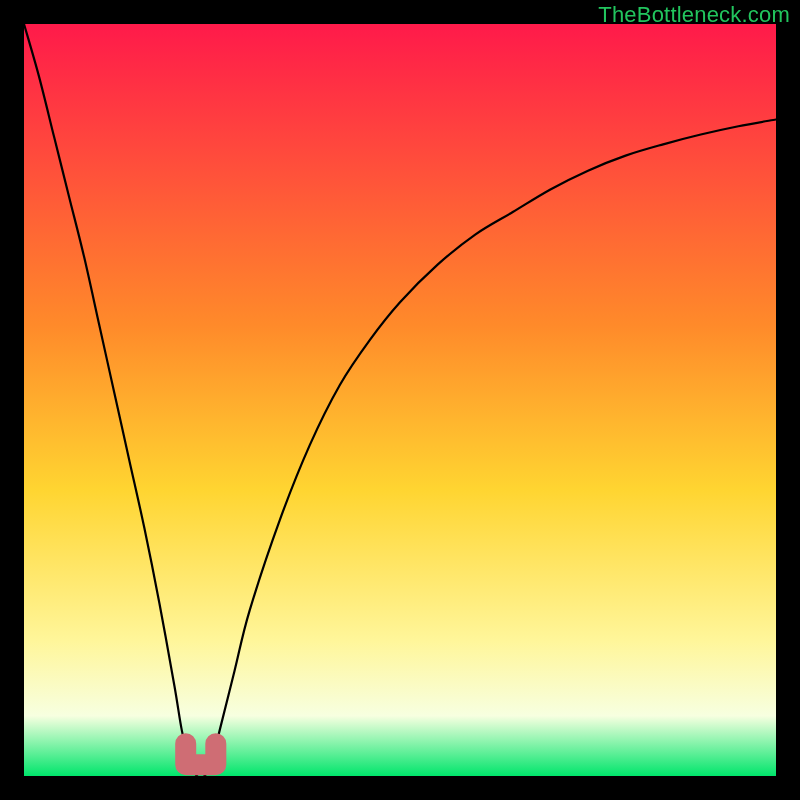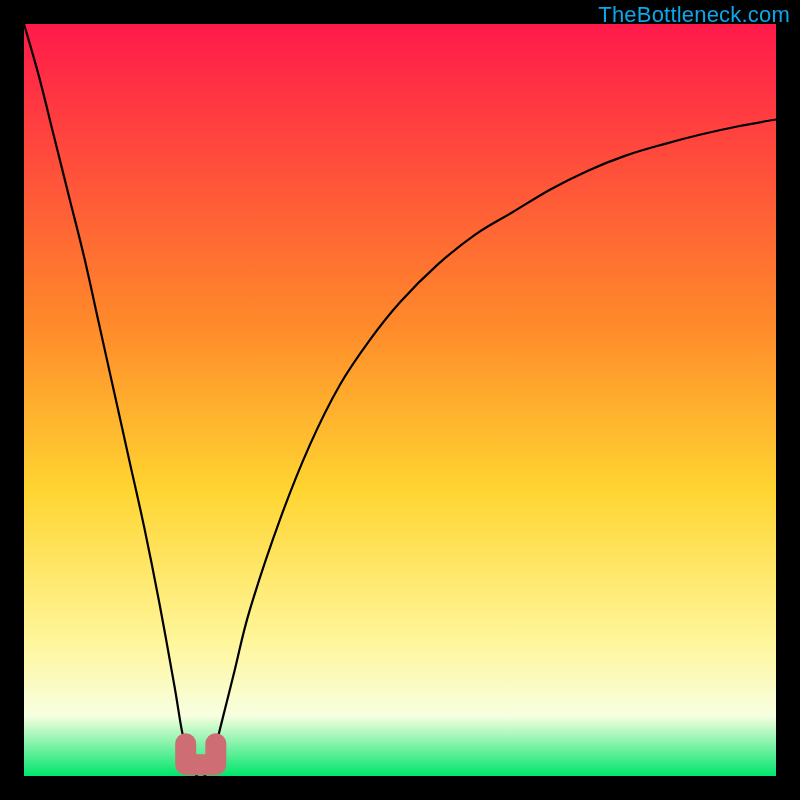--- a/index.html
+++ b/index.html
@@ -23,21 +23,21 @@
     position: absolute;
     left: 0;
     top: 0;
     width: 752px;
     height: 752px;
   }
   .watermark {
     position: absolute;
     top: 2px;
     right: 10px;
-    color: #0ea5e9;
+    color: #22c55e;
     font-size: 22px;
     font-weight: 500;
     letter-spacing: 0.2px;
     user-select: none;
   }
   svg { display: block; }
 </style>
 </head>
 <body>
 

